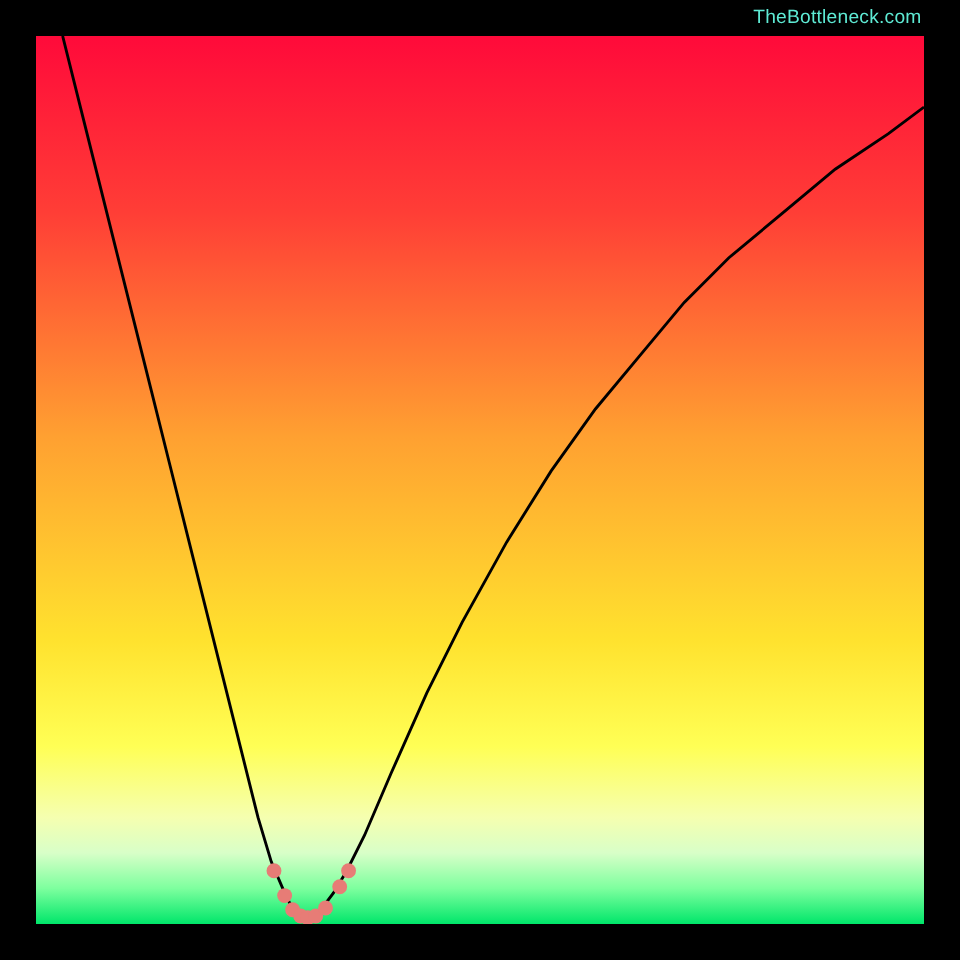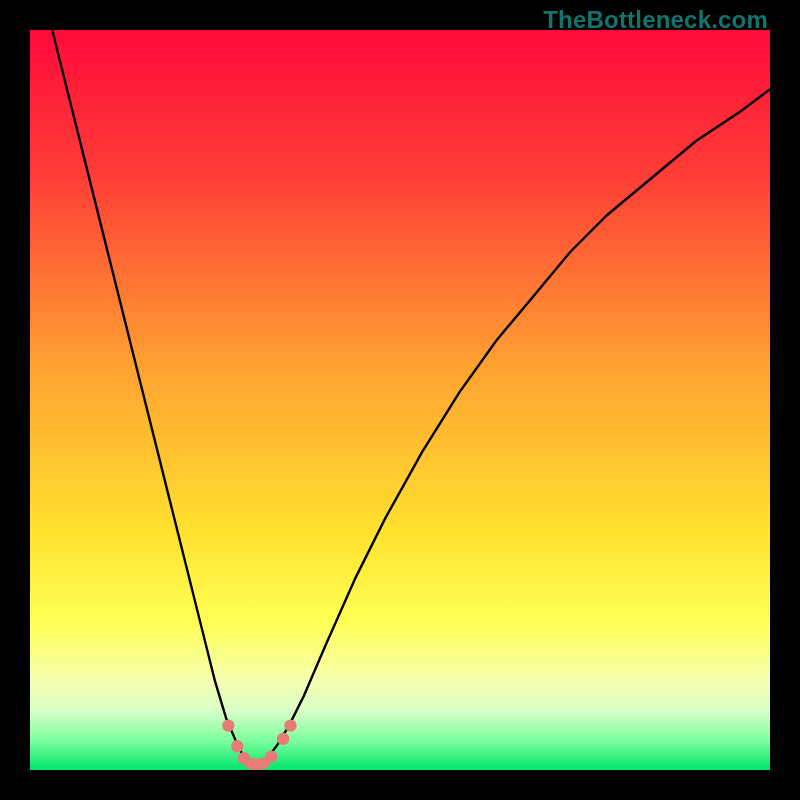--- a/index.html
+++ b/index.html
@@ -5,21 +5,21 @@
   * { margin: 0; padding: 0; box-sizing: border-box; }
   body { width: 800px; height: 800px; background: #000; position: relative; font-family: Arial, sans-serif; }
   .frame { position: absolute; background: #000; }
   .frame.top { top: 0; left: 0; width: 800px; height: 30px; }
   .frame.left { top: 0; left: 0; width: 30px; height: 800px; }
   .frame.right { top: 0; right: 0; width: 30px; height: 800px; }
   .frame.bottom { bottom: 0; left: 0; width: 800px; height: 30px; }
   .plot-area { position: absolute; top: 30px; left: 30px; width: 740px; height: 740px; overflow: hidden; }
   .gradient-bg { position: absolute; top: 0; left: 0; width: 100%; height: 100%; }
   .curve-svg { position: absolute; top: 0; left: 0; width: 100%; height: 100%; }
-  .watermark { position: absolute; top: 6px; right: 32px; font-size: 24px; color: #0f766e; font-weight: 700; letter-spacing: 0.2px; }
+  .watermark { position: absolute; top: 6px; right: 32px; font-size: 16px; color: #5eead4; font-weight: 400; letter-spacing: 0.2px; }
 </style>
 </head>
 <body>
 
 <div class="plot-area">
   <svg class="gradient-bg" viewBox="0 0 740 740" preserveAspectRatio="none">
     <defs>
       <linearGradient id="bg-grad" x1="0" y1="0" x2="0" y2="1">
           <stop offset="0%" stop-color="#ff0a3a"></stop>
           <stop offset="20%" stop-color="#ff3e36"></stop>

